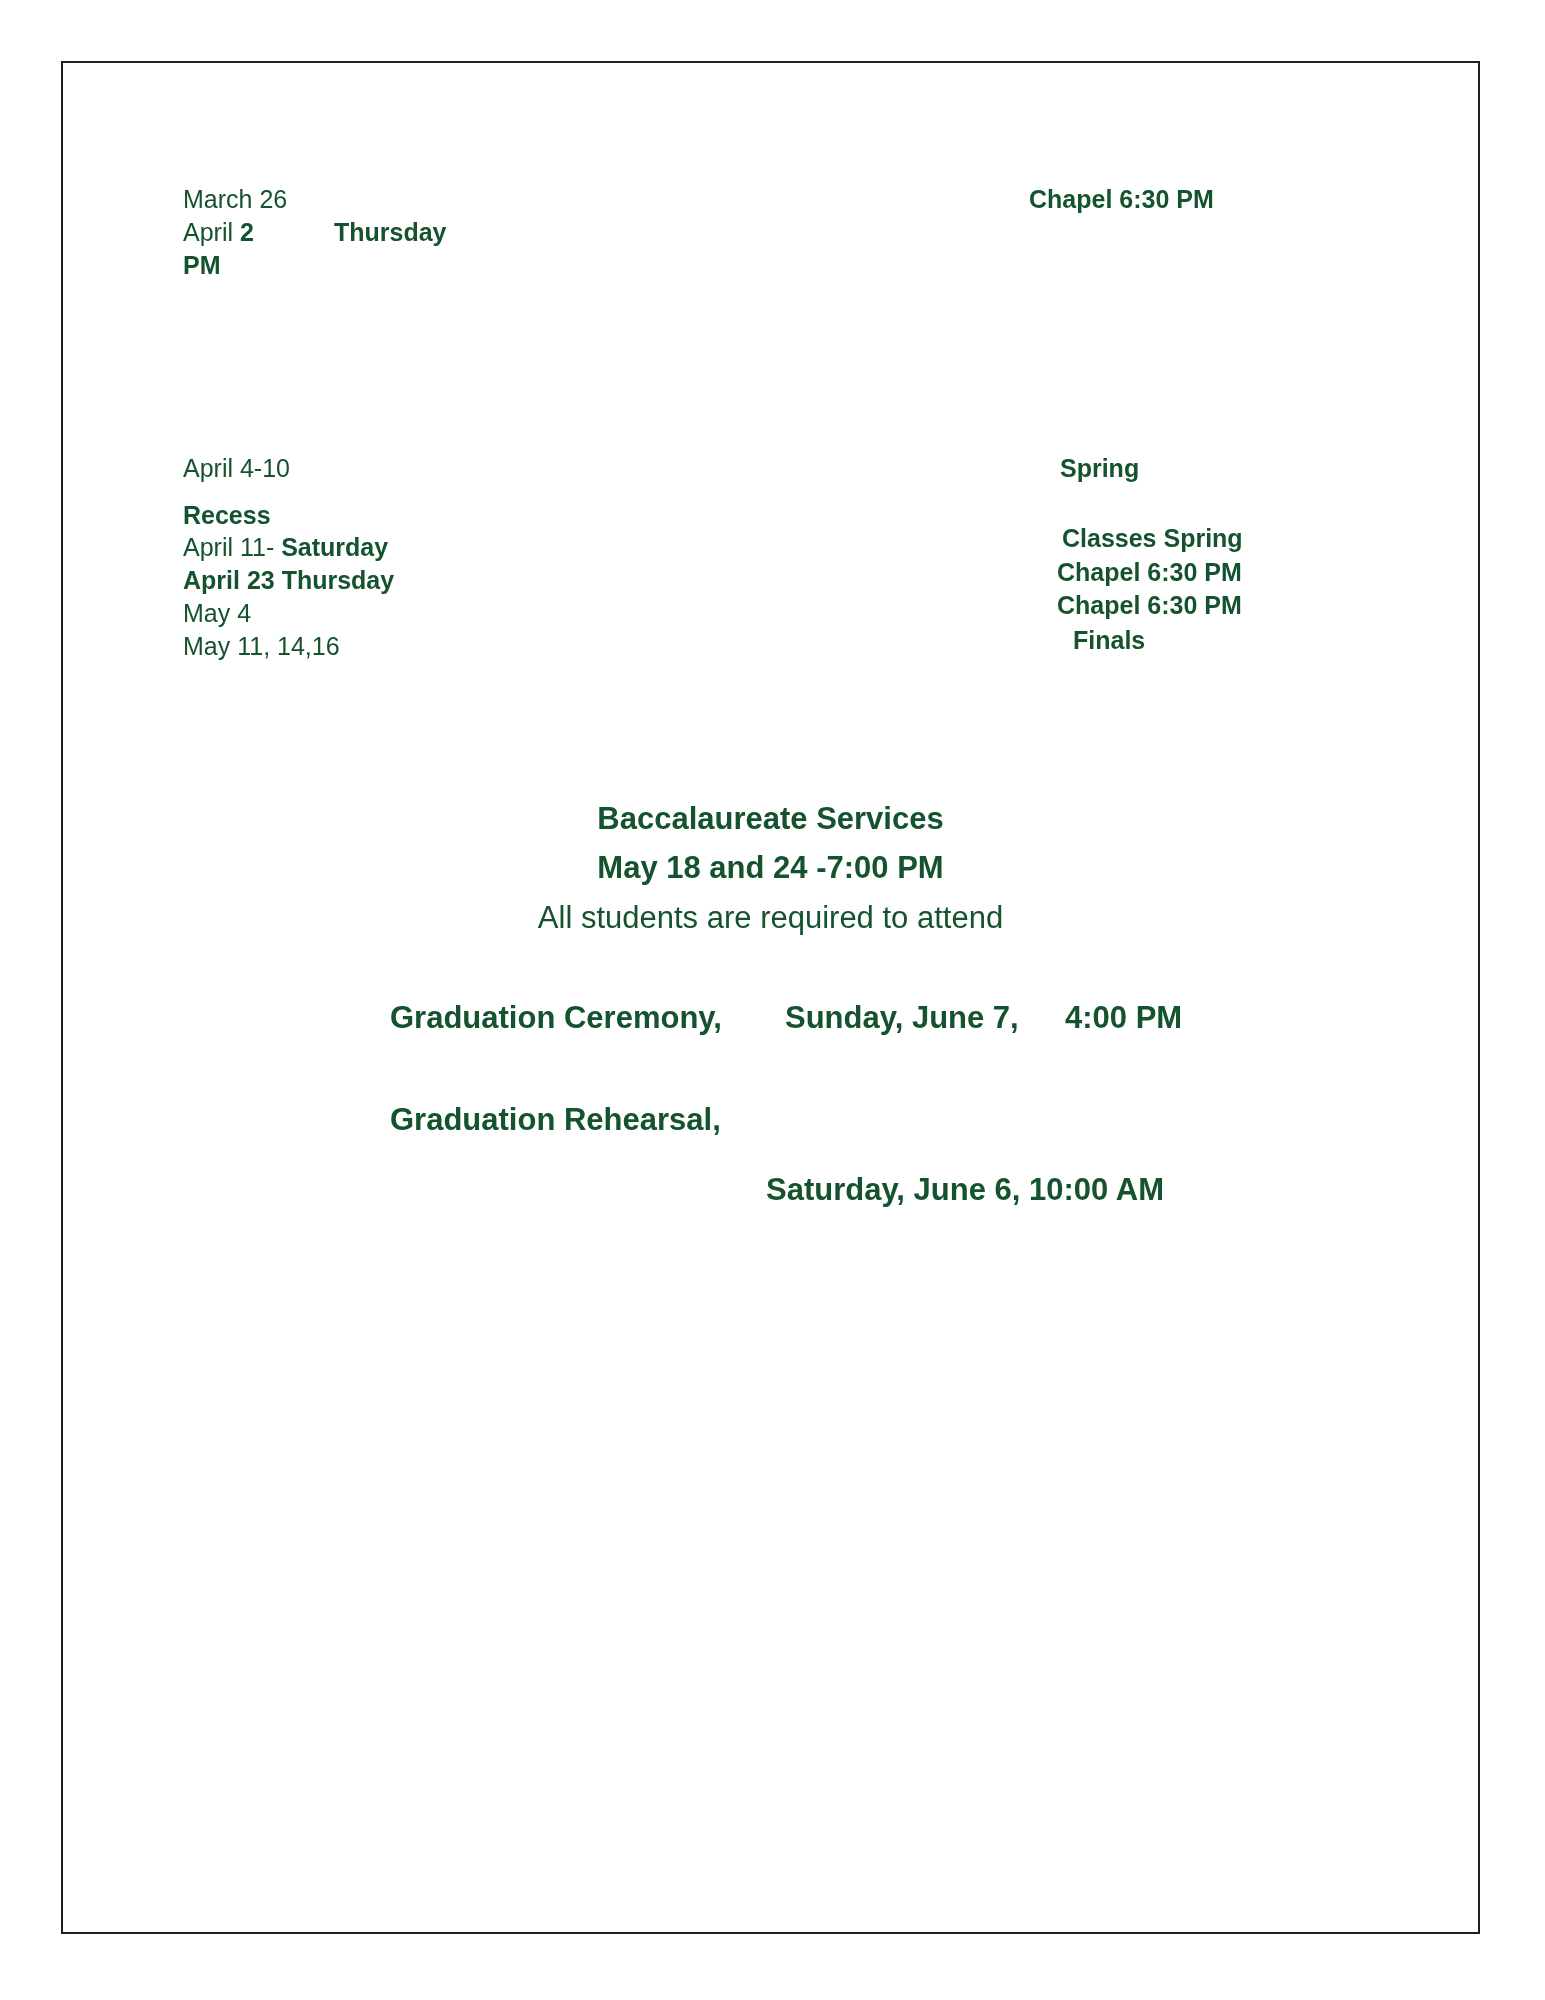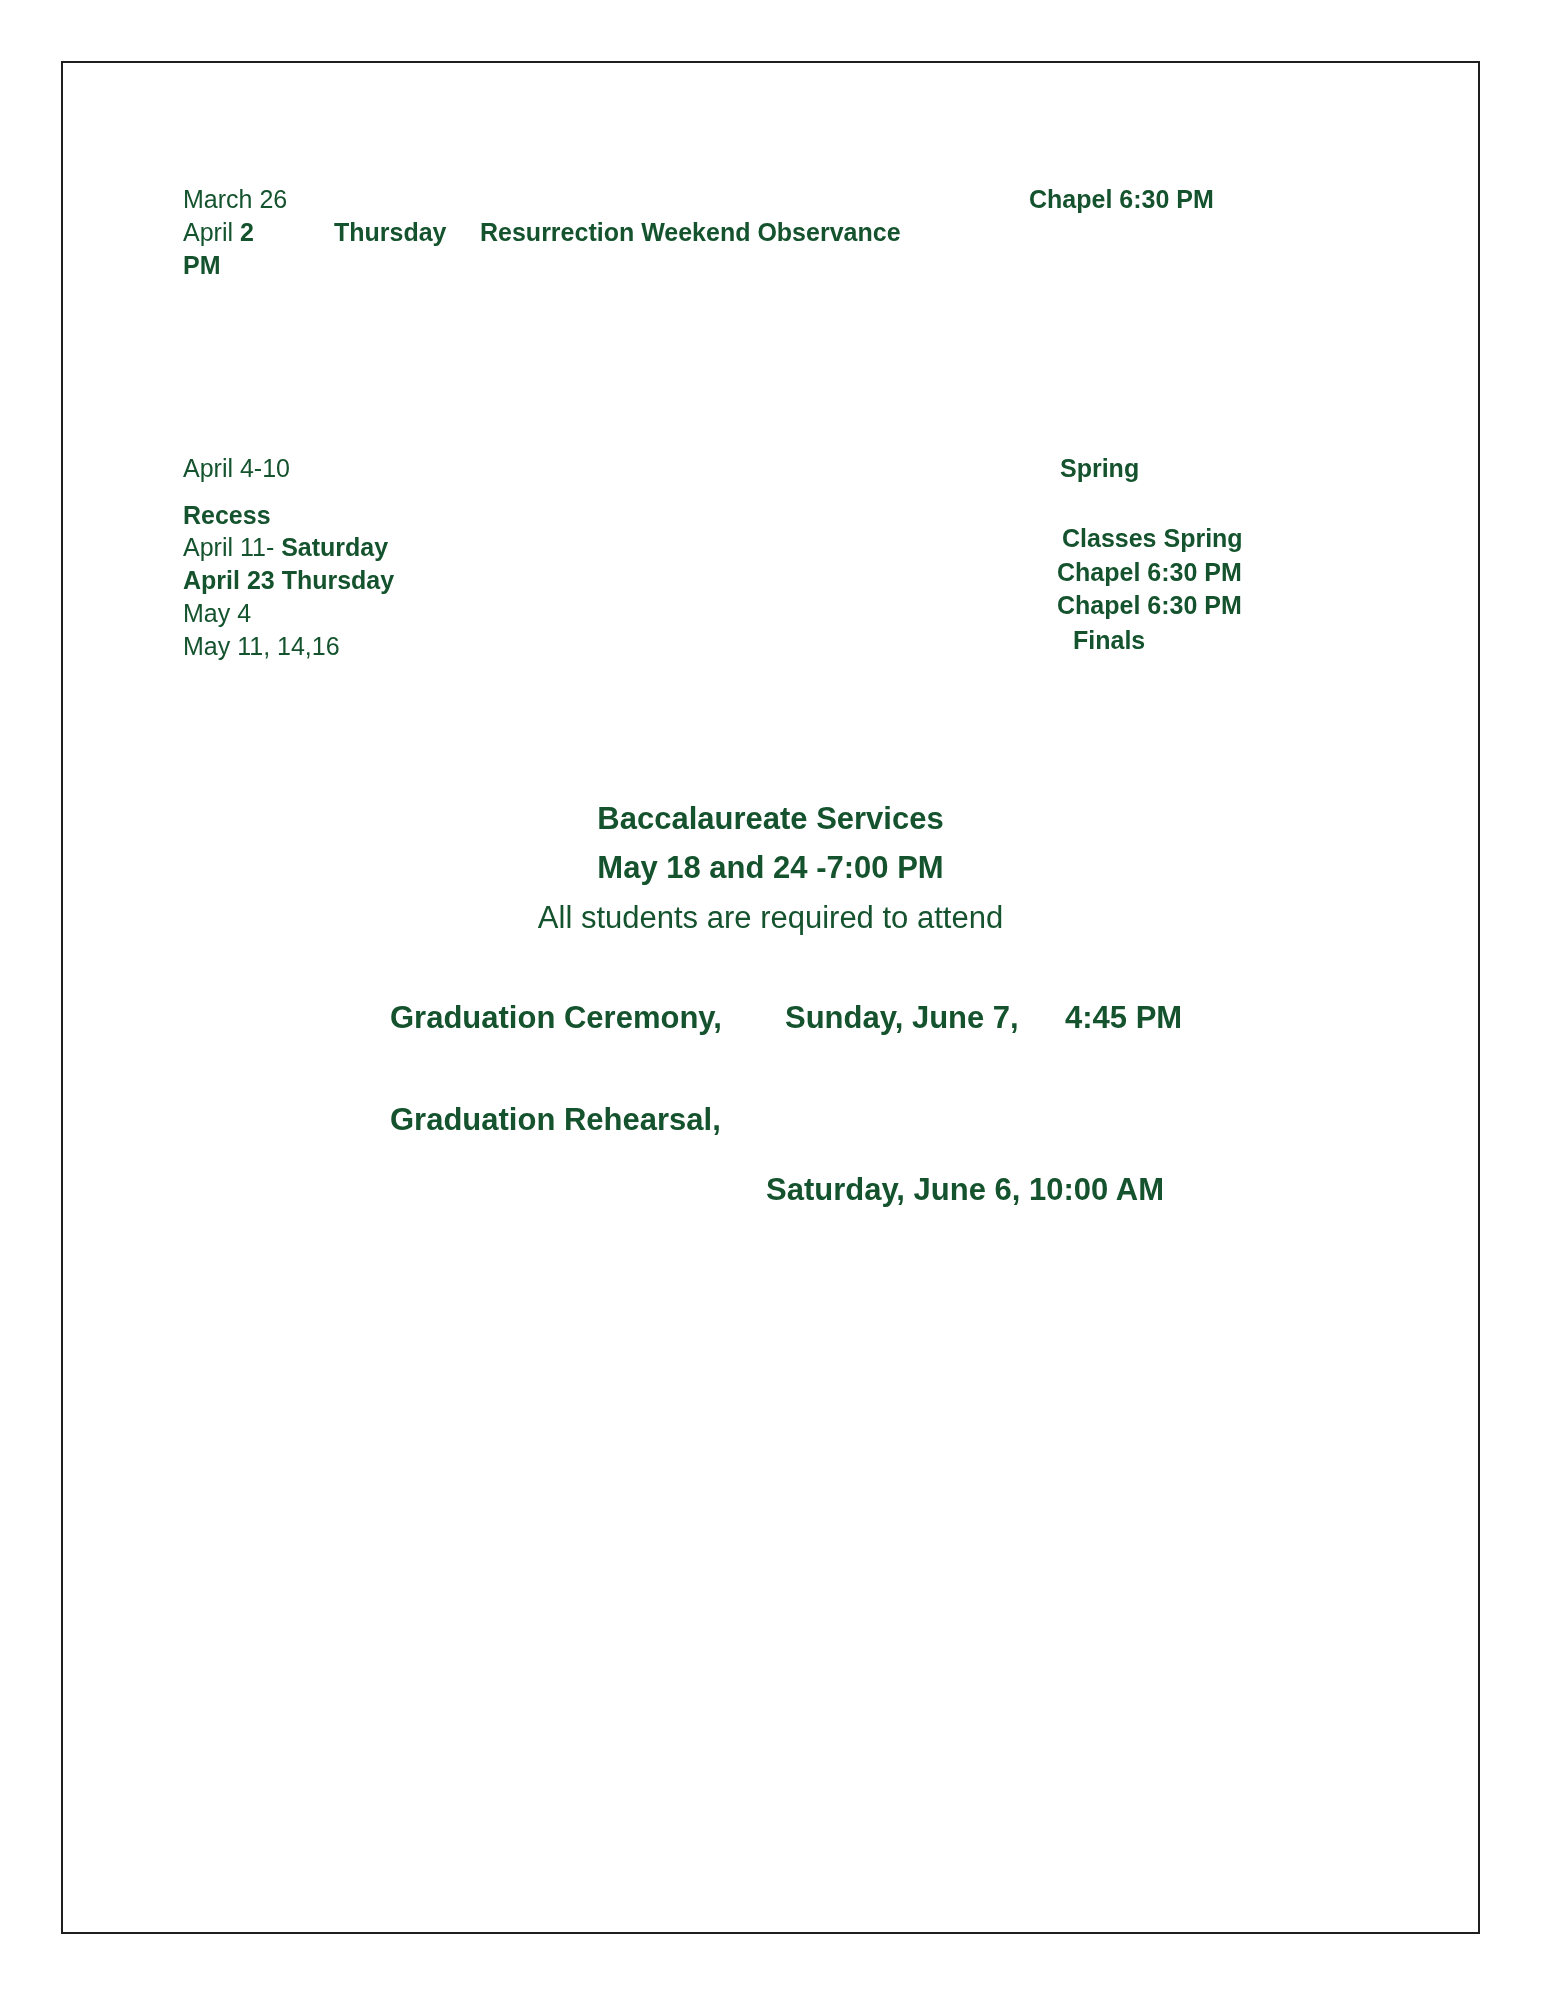--- a/index.html
+++ b/index.html
@@ -50,21 +50,20 @@
 
 <div class="page">
 
   <div class="frame"></div>
 
   <div class="line reg" style="left:183px; top:183px;">March 26</div>
   <div class="line bold" style="left:1029px; top:183px;">Chapel 6:30 PM</div>
 
   <div class="line" style="left:183px; top:216px;"><span class="reg">April </span><span class="bold">2</span></div>
   <div class="line bold" style="left:334px; top:216px;">Thursday</div>
-  <div class="line bold" style="left:480px; top:216px;">Resurrection Weekend Observance</div>
 
   <div class="line bold" style="left:183px; top:249px;">PM</div>
 
   <div class="line reg" style="left:183px; top:452px;">April 4-10</div>
   <div class="line bold" style="left:183px; top:499px;">Recess</div>
   <div class="line" style="left:183px; top:531px;"><span class="reg">April 11- </span><span class="bold">Saturday</span></div>
   <div class="line bold" style="left:183px; top:564px;">April 23 Thursday</div>
   <div class="line reg" style="left:183px; top:597px;">May 4</div>
   <div class="line reg" style="left:183px; top:630px;">May 11, 14,16</div>
 
@@ -73,18 +72,18 @@
   <div class="line bold" style="left:1057px; top:556px;">Chapel 6:30 PM</div>
   <div class="line bold" style="left:1057px; top:589px;">Chapel 6:30 PM</div>
   <div class="line bold" style="left:1073px; top:624px;">Finals</div>
 
   <div class="center-block big bold" style="top:798px;">Baccalaureate Services</div>
   <div class="center-block big bold" style="top:847px;">May 18 and 24 -7:00 PM</div>
   <div class="center-block big reg" style="top:897px;">All students are required to attend</div>
 
   <div class="line big bold" style="left:390px; top:997px;">Graduation Ceremony,</div>
   <div class="line big bold" style="left:785px; top:997px;">Sunday, June 7,</div>
-  <div class="line big bold" style="left:1065px; top:997px;">4:45 PM</div>
+  <div class="line big bold" style="left:1065px; top:997px;">4:00 PM</div>
 
   <div class="line big bold" style="left:390px; top:1099px;">Graduation Rehearsal,</div>
   <div class="line big bold" style="left:766px; top:1160px;margin-top:9px;">Saturday, June 6, 10:00 AM</div>
 
 </div>
 
 </body></html>

